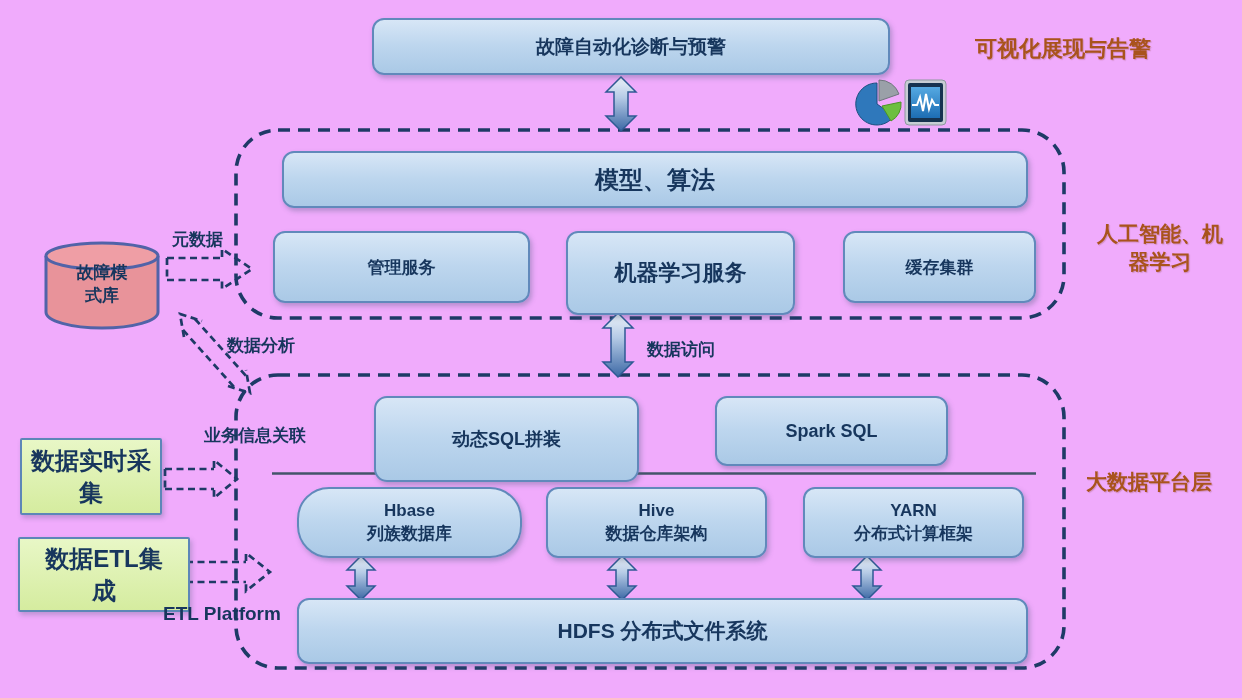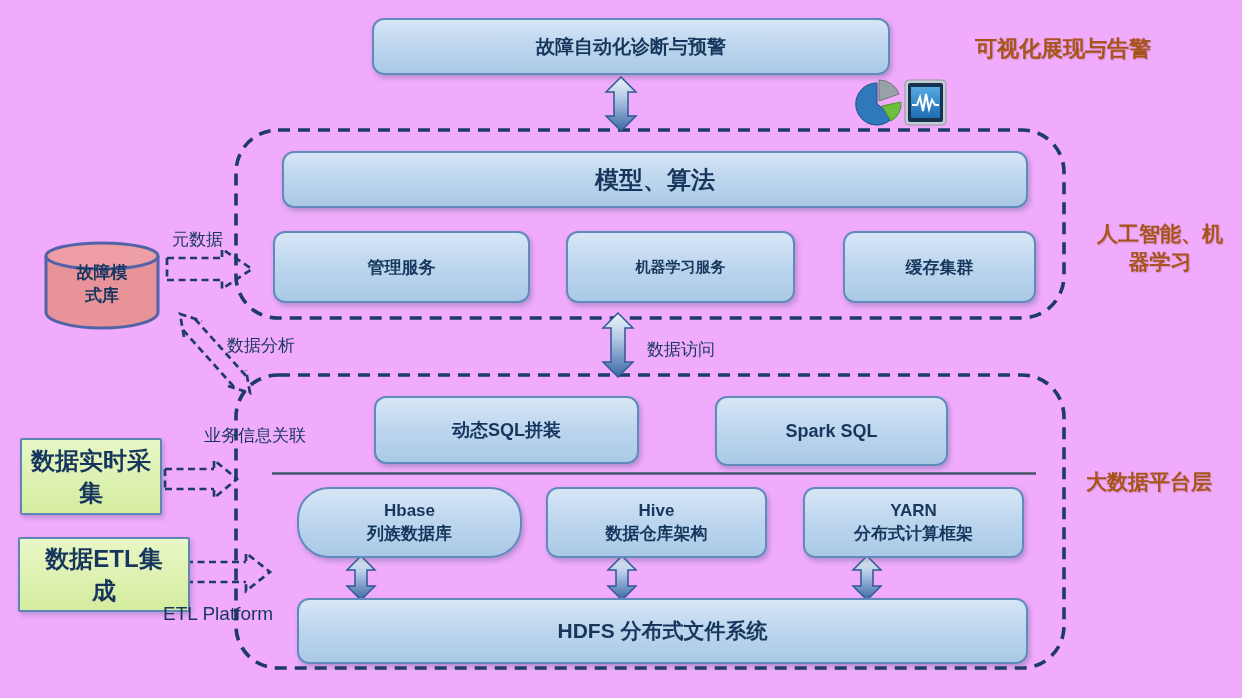--- a/index.html
+++ b/index.html
@@ -21,21 +21,21 @@
   .green-node {
     position:absolute; z-index:2;
     background:linear-gradient(180deg,#e8f7c6 0%,#d5ec9f 100%);
     border:2.5px solid #5d86b8; border-radius:2px;
     box-shadow:2px 3px 5px rgba(70,90,120,.3);
     display:flex; align-items:center; justify-content:center;
     color:#17365d; font-weight:bold; text-align:center;
     white-space:pre-line; line-height:1.3; font-size:24px;
   }
   .edge-label {
-    position:absolute; z-index:3; color:#17365d; font-weight:normal; font-size:17px;
+    position:absolute; z-index:3; color:#17365d; font-weight:bold; font-size:17px;
     white-space:nowrap;
   }
   .layer-label {
     position:absolute; z-index:3; color:#a9531c; font-weight:bold; font-size:21px;
     text-align:center; white-space:pre-line; line-height:1.35;
     text-shadow:1px 1px 1px rgba(120,60,20,.25);
   }
   .cyl-wrap { position:absolute; left:42px; top:240px; width:120px; height:90px; z-index:2; }
   .cyl-text {
     position:absolute; left:0; top:22px; width:120px; z-index:3; color:#17365d;
@@ -114,37 +114,37 @@
     <polyline points="8,26 13,26 16,18 19,32 22,15 25,30 28,21 31,26 35,26" fill="none" stroke="#ffffff" stroke-width="2"></polyline>
   </svg>
 
   <div class="layer-label" style="left:975px; top:34px; width:250px; font-size:22px; text-align:left;">可视化展现与告警</div>
   <div class="layer-label" style="left:1080px; top:220px; width:160px;">人工智能、机
 器学习</div>
   <div class="layer-label" style="left:1086px; top:468px; width:150px; text-align:left; white-space:nowrap;">大数据平台层</div>
 
   <div class="node" style="left:282px; top:151px; width:746px; height:57px; font-size:24px;">模型、算法</div>
   <div class="node" style="left:273px; top:231px; width:257px; height:72px; font-size:17px;">管理服务</div>
-  <div class="node" style="left:566px; top:231px; width:229px; height:72px; font-size:15px;">机器学习服务</div>
+  <div class="node" style="left:566px; top:231px; width:229px; height:84px; font-size:22px;">机器学习服务</div>
   <div class="node" style="left:843px; top:231px; width:193px; height:72px; font-size:17px;">缓存集群</div>
 
   <div class="cyl-wrap">
     <svg width="120" height="90" viewBox="0 0 120 90">
       <path d="M4,16 V72 C4,81 29,88 60,88 C91,88 116,81 116,72 V16" fill="#e8939a" stroke="#5163a8" stroke-width="3"></path>
       <ellipse cx="60" cy="16" rx="56" ry="13" fill="#ef9ea5" stroke="#5163a8" stroke-width="3"></ellipse>
     </svg>
     <div class="cyl-text">故障模
 式库</div>
   </div>
 
   <div class="edge-label" style="left:172px; top:228px;">元数据</div>
   <div class="edge-label" style="left:227px; top:334px;">数据分析</div>
   <div class="edge-label" style="left:647px; top:338px;">数据访问</div>
 
-  <div class="node" style="left:374px; top:396px; width:265px; height:68px; font-size:18px;">动态SQL拼装</div>
+  <div class="node" style="left:374px; top:396px; width:265px; height:86px; font-size:18px;border-radius:13px;">动态SQL拼装</div>
   <div class="node" style="left:715px; top:396px; width:233px; height:70px; font-size:18px;">Spark SQL</div>
   <div class="node two-line" style="left:297px; top:487px; width:225px; height:71px; font-size:17px;border-radius:32px;">Hbase
 列族数据库</div>
   <div class="node two-line" style="left:546px; top:487px; width:221px; height:71px; font-size:17px;">Hive
 数据仓库架构</div>
   <div class="node two-line" style="left:803px; top:487px; width:221px; height:71px; font-size:17px;">YARN
 分布式计算框架</div>
   <div class="node" style="left:297px; top:598px; width:731px; height:66px; font-size:21px;">HDFS 分布式文件系统</div>
 
   <div class="green-node" style="left:20px; top:438px; width:142px; height:77px;">数据实时采

